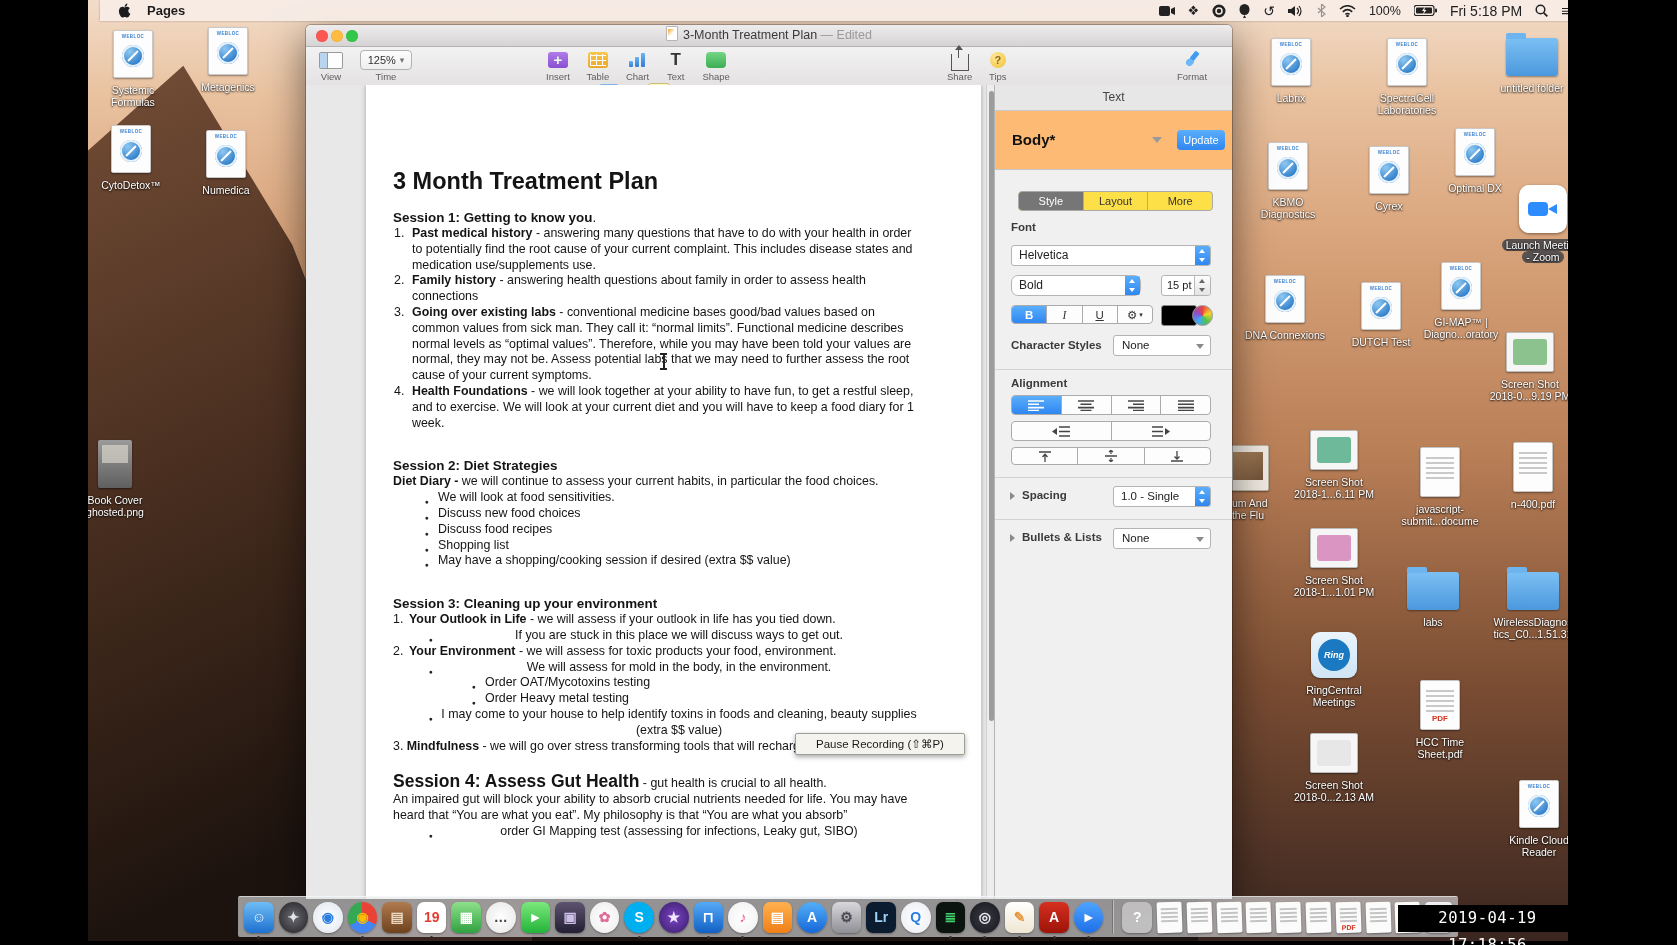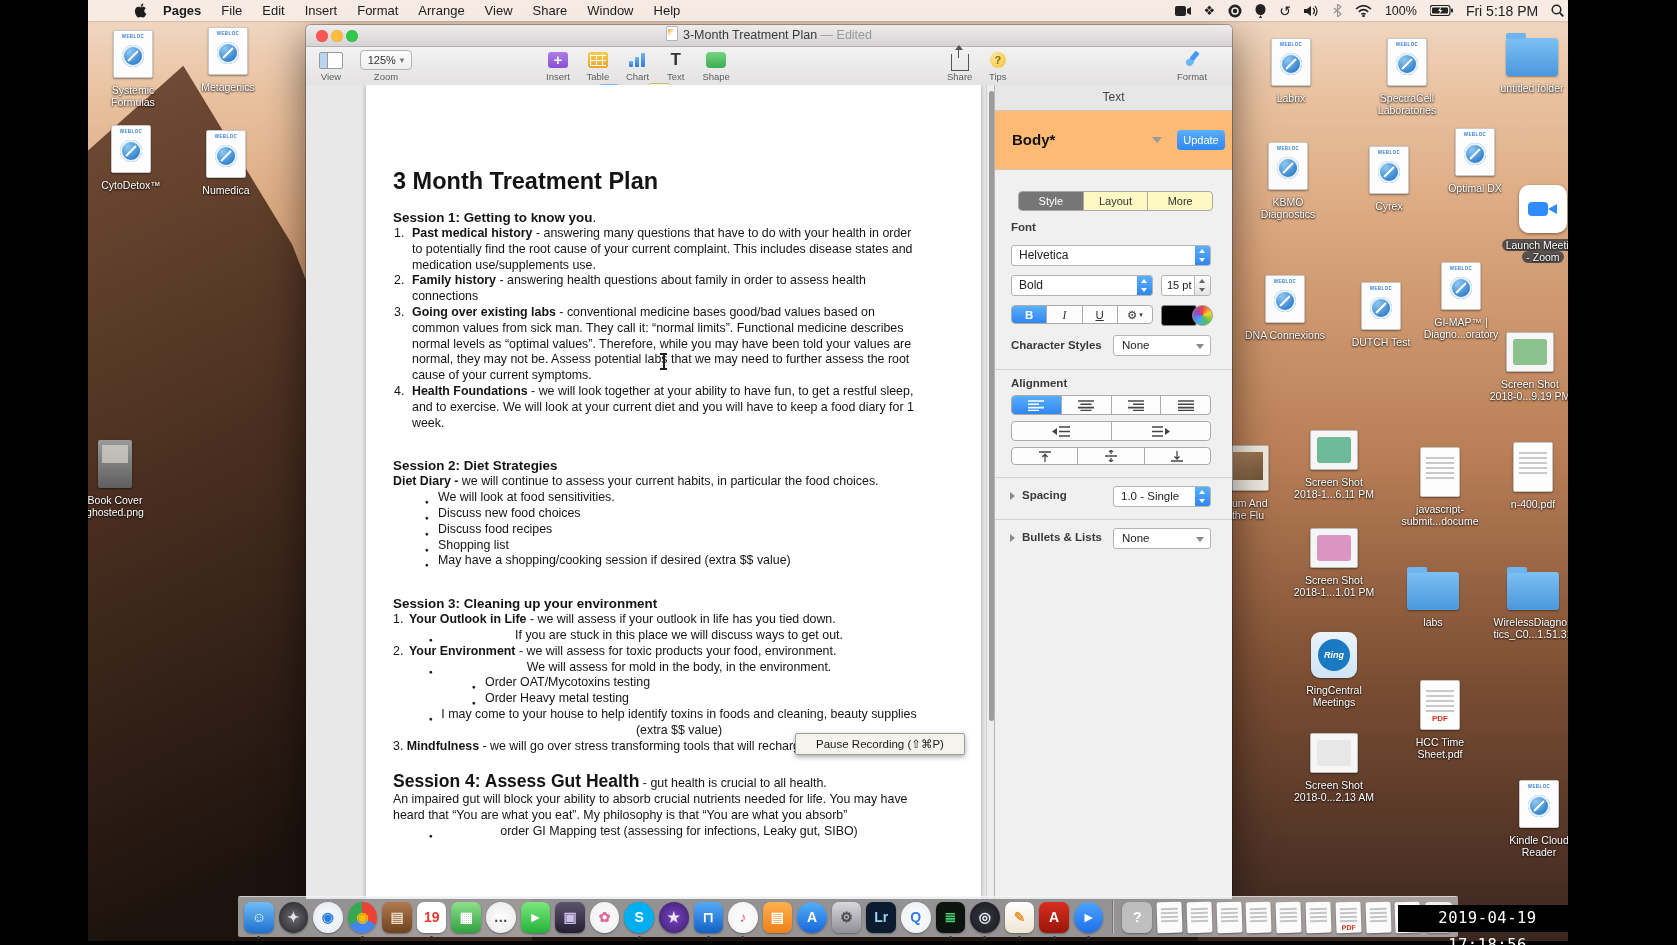--- a/index.html
+++ b/index.html
@@ -123,21 +123,21 @@
   .vscroll{position:absolute;left:680px;top:0;width:8px;height:100%;background:#ededed;border-left:1px solid #d0d0d0;box-sizing:border-box;}
   .vthumb{position:absolute;left:1.5px;top:6px;width:5px;height:630px;background:#9c9c9c;border-radius:3px;}
   
   .panel{position:absolute;left:688px;top:0;width:238px;height:100%;background:#f0f0f0;border-left:1px solid #b5b5b5;box-sizing:border-box;font-size:11.5px;color:#3c3c3c;}
   .p-head{height:25px;background:#e7e7e7;border-bottom:1px solid #c9c9c9;text-align:center;line-height:25px;font-size:12px;color:#444;}
   .p-style{height:58px;background:#fdba74;border-bottom:1px solid #c9c9c9;position:relative;}
   .p-style .bname{position:absolute;left:17px;top:20px;font-size:15px;font-weight:bold;color:#111;}
   .p-style .tri{position:absolute;left:157px;top:26px;width:0;height:0;border-left:5px solid transparent;border-right:5px solid transparent;border-top:6px solid #9a9a9a;}
   .updatebtn{position:absolute;right:7px;top:19px;width:48px;height:20px;background:linear-gradient(180deg,#5aaefc,#2f87f0);
              border-radius:4px;color:#fff;font-size:11px;text-align:center;line-height:20px;}
-  .tabs{position:absolute;left:23px;top:106px;width:193px;height:18px;display:flex;border:1px solid #a9a9a9;border-radius:4px;overflow:hidden;background:#fef9c3;}
+  .tabs{position:absolute;left:23px;top:106px;width:193px;height:18px;display:flex;border:1px solid #a9a9a9;border-radius:4px;overflow:hidden;background:#fde047;}
   .tab{flex:1;text-align:center;line-height:18px;font-size:11px;color:#333;border-right:1px solid #a9a9a9;}
   .tab:last-child{border-right:none;}
   .tab.on{background:#767676;color:#fff;}
   .plabel{position:absolute;left:16px;font-weight:bold;color:#3a3a3a;}
   .selectbox{position:absolute;height:21px;background:#fff;border:1px solid #b4b4b4;border-radius:3px;box-sizing:border-box;
              font-size:12px;color:#222;line-height:19px;padding-left:7px;}
   .stepper{position:absolute;right:0;top:0;bottom:0;width:15px;background:linear-gradient(180deg,#5aaefc,#2f87f0);border-radius:0 2px 2px 0;}
   .stepper:before,.stepper:after{content:"";position:absolute;left:4px;border-left:3.5px solid transparent;border-right:3.5px solid transparent;}
   .stepper:before{top:3px;border-bottom:4px solid #fff;}
   .stepper:after{bottom:3px;border-top:4px solid #fff;}
@@ -382,21 +382,21 @@
                 <span class="mini viewic"></span>
               </div>
             <div class="lb">View</div>
           </div>
           <div class="tb-btn">
             <div class="ic">
                 <span class="pillbtn caret">
                   <span>125%</span>
                 </span>
               </div>
-            <div class="lb">Zoom</div>
+            <div class="lb">Time</div>
           </div>
         </div>
 
         <div class="tb-group" style="left:212px;width:240px;">
           <div class="tb-btn">
             <div class="ic">
                 <span class="mini insert">+</span>
               </div>
             <div class="lb">Insert</div>
           </div>
@@ -519,21 +519,21 @@
             <div class="tab">Layout</div>
             <div class="tab">More</div>
           </div>
 
           <div class="plabel" style="top:136px;">Font</div>
 
           <div class="selectbox" style="left:16px;top:160px;width:200px;">
             <span>Helvetica</span><span class="stepper"></span>
           </div>
 
-          <div class="selectbox" style="left:16px;top:190px;width:142px;">
+          <div class="selectbox" style="left:16px;top:190px;width:130px;border-radius:7px;">
             <span>Bold</span><span class="stepper"></span>
           </div>
           <div class="selectbox" style="left:166px;top:190px;width:50px;padding-left:5px;font-size:11px;">
             <span>15 pt</span><span class="stepper gray"></span>
           </div>
 
           <div class="seg" style="left:16px;top:220px;width:142px;height:19px;font-size:11.5px;">
             <div class="cell on" style="font-weight:bold;">B</div>
             <div class="cell" style="font-style:italic;font-family:'Liberation Serif',serif;">I</div>
             <div class="cell" style="text-decoration:underline;">U</div>
@@ -705,27 +705,26 @@
         <div class="dk docic">
           <i></i>
         </div>
         <div class="dk docic">
           <i></i>
         </div>
         <div class="dk trashic"></div>
       </div>
   </div>
 
-  <div class="menubar" style="left:88px;width:1480px;padding-left:28px;">
+  <div class="menubar" style="left:100px;width:1480px;">
     <div class="left">
       <svg class="apple" viewBox="0 0 14 17">
           <path fill="#1c1c1c" d="M11.3 9c0-2 1.6-3 1.7-3.1-1-1.4-2.4-1.6-2.9-1.6-1.2-.1-2.4.7-3 .7-.6 0-1.6-.7-2.6-.7C3.2 4.4 2 5.2 1.3 6.4-.1 8.8 1 12.4 2.3 14.4c.7 1 1.5 2 2.5 2 1 0 1.4-.6 2.6-.6 1.2 0 1.6.6 2.6.6s1.8-1 2.4-2c.8-1.1 1.1-2.2 1.1-2.3 0 0-2.2-.9-2.2-3.1zM9.4 3.2c.5-.7.9-1.6.8-2.5-.8 0-1.7.5-2.3 1.2-.5.6-.9 1.5-.8 2.4.9.1 1.8-.4 2.3-1.1z"></path>
         </svg>
       <span class="menu-item app">Pages</span>
-      <span id="menu-items"><span class="menu-item">File</span><span class="menu-item">Edit</span><span class="menu-item">Insert</span><span class="menu-item">Format</span><span class="menu-item">Arrange</span><span class="menu-item">View</span><span class="menu-item">Share</span><span class="menu-item">Window</span><span class="menu-item">Help</span></span>
     </div>
     <div class="right">
       <span class="mi">
           <svg width="16" height="12">
             <rect x="0" y="1" width="11" height="10" rx="2" fill="#222"></rect>
             <path d="M12 4 L16 2 L16 10 L12 8 Z" fill="#222"></path>
           </svg>
         </span>
       <span class="mi" style="font-size:13px;">❖</span>
       <span class="mi">

